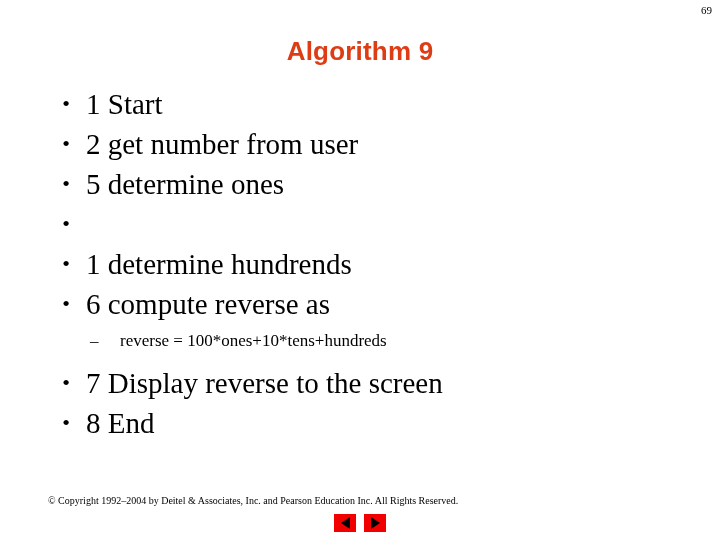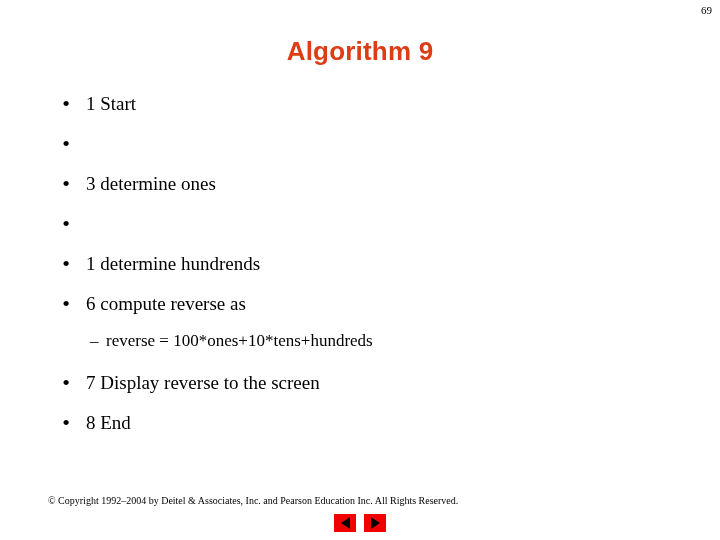--- a/index.html
+++ b/index.html
@@ -62,21 +62,21 @@
   .bullet-row .marker {
     width: 40px;
     flex: 0 0 40px;
     text-align: center;
     font-size: 22px;
     line-height: 32px;
     color: #000000;
   }
   .bullet-row .bullet-text {
     font-family: "Liberation Serif", "DejaVu Serif", serif;
-    font-size: 19px;
+    font-size: 29px;
     line-height: 32px;
     color: #000000;
     white-space: pre;
   }
 
   
   .subbullet-row {
     display: flex;
     align-items: flex-start;
     height: 33px;
@@ -90,20 +90,21 @@
     font-size: 17px;
     line-height: 26px;
     color: #000000;
   }
   .subbullet-row .bullet-text {
     font-family: "Liberation Serif", "DejaVu Serif", serif;
     font-size: 17px;
     line-height: 26px;
     color: #000000;
     white-space: pre;
+    margin-left: 14px;
   }
 
   
   .after-sub { margin-top: 6px; }
 
   
   .copyright {
     position: absolute;
     left: 48px;
     top: 494px;
@@ -158,25 +159,26 @@
 
   <div class="body-block">
 
     <div class="bullet-row">
       <span class="marker">•</span>
       <span class="bullet-text">1 Start</span>
     </div>
 
     <div class="bullet-row">
       <span class="marker">•</span>
-    </div>
-
-    <div class="bullet-row">
-      <span class="marker">•</span>
-      <span class="bullet-text">3 determine ones</span>
+      <span class="bullet-text">2 get number from user</span>
+    </div>
+
+    <div class="bullet-row">
+      <span class="marker">•</span>
+      <span class="bullet-text">5 determine ones</span>
     </div>
 
     <div class="bullet-row">
       <span class="marker">•</span>
     </div>
 
     <div class="bullet-row">
       <span class="marker">•</span>
       <span class="bullet-text">1 determine hundrends</span>
     </div>

